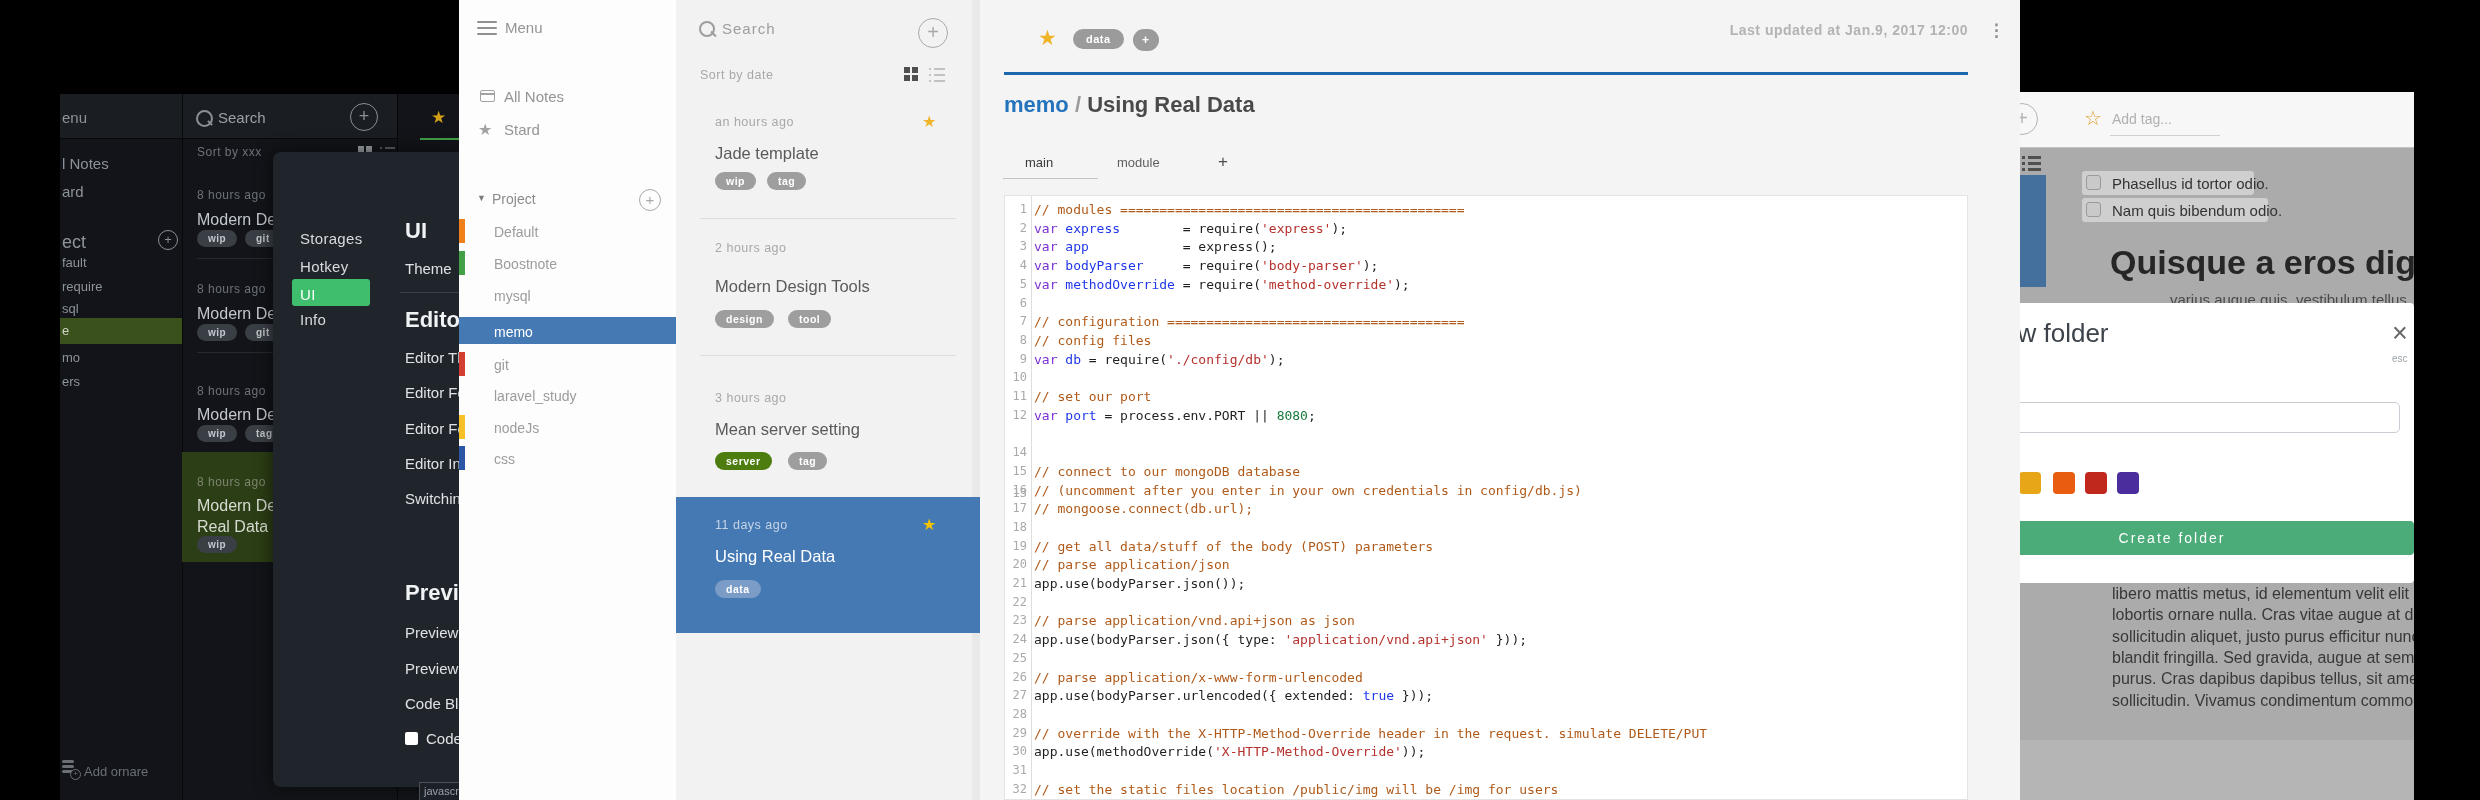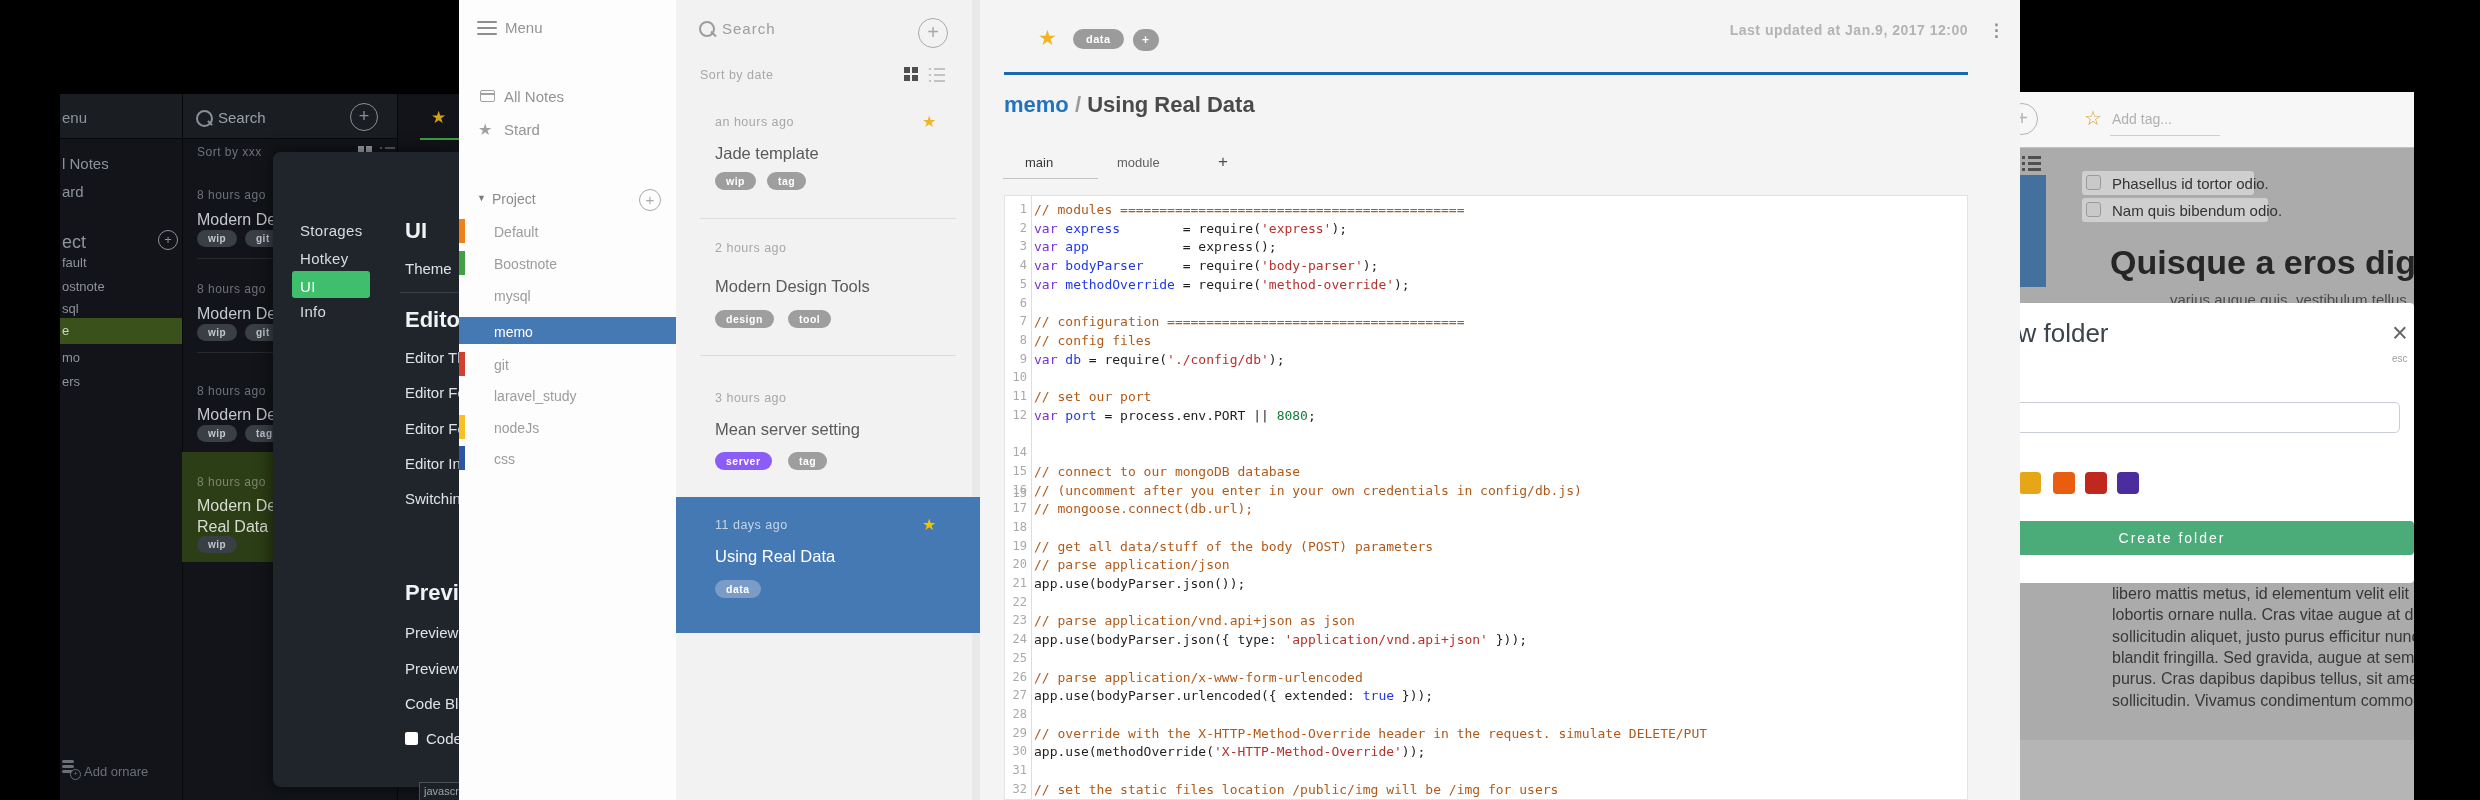--- a/index.html
+++ b/index.html
@@ -69,21 +69,21 @@
     <div class="abs dk-head"></div>
     <div class="abs" style="left:0;top:44px;width:337px;height:1px;background:#07080a;"></div>
     <div class="abs dk-vline" style="left:122px;"></div>
     <div class="abs dk-vline" style="left:337px;"></div>
     <div id="dark-sidebar" class="abs" style="left:0;top:0;width:122px;height:706px;">
         <div style="position: absolute; left: 2px; top: 15px; font-size: 15px; color: rgb(141, 147, 154); white-space: nowrap;">enu</div>
         <div style="position: absolute; left: 2px; top: 61px; font-size: 15px; color: rgb(141, 147, 154); white-space: nowrap;">l Notes</div>
         <div style="position: absolute; left: 2px; top: 89px; font-size: 15px; color: rgb(141, 147, 154); white-space: nowrap;">ard</div>
         <div style="position: absolute; left: 2px; top: 138px; font-size: 18px; color: rgb(141, 147, 154); white-space: nowrap;">ect</div>
         <div style="position: absolute; left: 2px; top: 161px; font-size: 13px; color: rgb(141, 147, 154); white-space: nowrap;">fault</div>
-        <div style="position: absolute; left: 2px; top: 185px; font-size: 13px; color: rgb(141, 147, 154); white-space: nowrap;">ostnote</div>
+        <div style="position: absolute; left: 2px; top: 185px; font-size: 13px; color: rgb(141, 147, 154); white-space: nowrap;">require</div>
         <div style="position: absolute; left: 2px; top: 207px; font-size: 13px; color: rgb(141, 147, 154); white-space: nowrap;">sql</div>
         <div style="position: absolute; left: 0px; top: 224px; width: 122px; height: 26px; background: rgb(58, 81, 28);"></div>
         <div style="position: absolute; left: 2px; top: 229px; font-size: 13px; color: rgb(207, 212, 201); white-space: nowrap;">e</div>
         <div style="position: absolute; left: 2px; top: 256px; font-size: 13px; color: rgb(141, 147, 154); white-space: nowrap;">mo</div>
         <div style="position: absolute; left: 2px; top: 280px; font-size: 13px; color: rgb(141, 147, 154); white-space: nowrap;">ers</div>
         <div style="position: absolute; left: 98px; top: 136px; width: 20px; height: 20px; border: 1.5px solid rgb(139, 144, 150); border-radius: 50%; box-sizing: border-box; color: rgb(139, 144, 150); font-size: 13px; text-align: center; line-height: 17px;">+</div>
         <div style="position: absolute; left: 2px; top: 662px; width: 120px; height: 30px;">
           <div style="position: absolute; left: 0px; top: 4px; width: 12px; height: 3px; background: rgb(106, 112, 118); border-radius: 2px;"></div>
           <div style="position: absolute; left: 0px; top: 9px; width: 12px; height: 3px; background: rgb(106, 112, 118); border-radius: 2px;"></div>
           <div style="position: absolute; left: 0px; top: 14px; width: 12px; height: 3px; background: rgb(106, 112, 118); border-radius: 2px;"></div>
@@ -133,21 +133,21 @@
         <div style="position: absolute; left: 15px; top: 359px; font-size: 16px; color: rgb(215, 220, 210); white-space: nowrap;">Modern Des</div>
         <div style="position: absolute; left: 15px; top: 380px; font-size: 16px; color: rgb(215, 220, 210); white-space: nowrap;">Real Data</div>
         <div style="position: absolute; left: 15px; top: 398px; background: rgb(58, 63, 70); color: rgb(194, 199, 205); font-size: 10px; font-weight: bold; border-radius: 9px; padding: 3px 11px; letter-spacing: 0.5px;">wip</div>
       </div>
 
     <div class="abs star" style="left:371px;top:13px;font-size:17px;color:#d4a017;">★</div>
     <div class="abs" style="left:360px;top:44px;width:39px;height:2px;background:#3e9e43;"></div>
   </div>
 
   <div class="abs settings">
-    <div id="settings-nav" class="abs" style="left:0;top:0;width:120px;height:564px;">
+    <div id="settings-nav" class="abs" style="left:0;top:8px;width:120px;height:564px;">
         <div style="position: absolute; left: 27px; top: 70px; font-size: 15px; color: rgb(215, 218, 222); white-space: nowrap; letter-spacing: 0.3px;">Storages</div>
         <div style="position: absolute; left: 27px; top: 98px; font-size: 15px; color: rgb(215, 218, 222); white-space: nowrap; letter-spacing: 0.3px;">Hotkey</div>
         <div style="position: absolute; left: 19px; top: 119px; width: 78px; height: 27px; background: rgb(63, 191, 110); border-radius: 3px;"></div>
         <div style="position: absolute; left: 27px; top: 126px; font-size: 15px; color: rgb(255, 255, 255); white-space: nowrap; letter-spacing: 0.3px;">UI</div>
         <div style="position: absolute; left: 27px; top: 151px; font-size: 15px; color: rgb(215, 218, 222); white-space: nowrap; letter-spacing: 0.3px;">Info</div>
       </div>
     <div id="settings-content" class="abs" style="left:127px;top:0;width:320px;height:635px;">
         <div style="position: absolute; left: 0px; top: 140px; width: 320px; height: 1px; background: rgb(58, 64, 72);"></div>
         <div style="position: absolute; left: 5px; top: 66px; font-size: 22px; font-weight: bold; color: rgb(240, 242, 244); white-space: nowrap;">UI</div>
         <div style="position: absolute; left: 5px; top: 108px; font-size: 15px; color: rgb(223, 226, 230); white-space: nowrap;">Theme</div>
@@ -239,21 +239,21 @@
         <div style="position: absolute; left: 39px; top: 172px; background: rgb(158, 158, 158); color: rgb(255, 255, 255); font-size: 10.5px; font-weight: bold; border-radius: 10px; padding: 3px 11px; letter-spacing: 0.5px;">wip</div>
         <div style="position: absolute; left: 91px; top: 172px; background: rgb(158, 158, 158); color: rgb(255, 255, 255); font-size: 10.5px; font-weight: bold; border-radius: 10px; padding: 3px 11px; letter-spacing: 0.5px;">tag</div>
         <div style="position: absolute; left: 24px; top: 218px; width: 256px; height: 1px; background: rgb(220, 220, 220);"></div>
         <div style="position: absolute; left: 39px; top: 241px; font-size: 12.5px; color: rgb(168, 168, 168); letter-spacing: 0.5px; white-space: nowrap;">2 hours ago</div>
         <div style="position: absolute; left: 39px; top: 277px; font-size: 16.5px; color: rgb(90, 90, 90); white-space: nowrap;">Modern Design Tools</div>
         <div style="position: absolute; left: 39px; top: 310px; background: rgb(158, 158, 158); color: rgb(255, 255, 255); font-size: 10.5px; font-weight: bold; border-radius: 10px; padding: 3px 11px; letter-spacing: 0.5px;">design</div>
         <div style="position: absolute; left: 112px; top: 310px; background: rgb(158, 158, 158); color: rgb(255, 255, 255); font-size: 10.5px; font-weight: bold; border-radius: 10px; padding: 3px 11px; letter-spacing: 0.5px;">tool</div>
         <div style="position: absolute; left: 24px; top: 355px; width: 256px; height: 1px; background: rgb(220, 220, 220);"></div>
         <div style="position: absolute; left: 39px; top: 391px; font-size: 12.5px; color: rgb(168, 168, 168); letter-spacing: 0.5px; white-space: nowrap;">3 hours ago</div>
         <div style="position: absolute; left: 39px; top: 420px; font-size: 16.5px; color: rgb(90, 90, 90); white-space: nowrap;">Mean server setting</div>
-        <div style="position: absolute; left: 39px; top: 452px; background: #8b5cf6; color: rgb(255, 255, 255); font-size: 10.5px; font-weight: bold; border-radius: 10px; padding: 3px 11px; letter-spacing: 0.5px;">server</div>
+        <div style="position: absolute; left: 39px; top: 452px; background: #4d7c0f; color: rgb(255, 255, 255); font-size: 10.5px; font-weight: bold; border-radius: 10px; padding: 3px 11px; letter-spacing: 0.5px;">server</div>
         <div style="position: absolute; left: 112px; top: 452px; background: rgb(158, 158, 158); color: rgb(255, 255, 255); font-size: 10.5px; font-weight: bold; border-radius: 10px; padding: 3px 11px; letter-spacing: 0.5px;">tag</div>
         <div style="position: absolute; left: 0px; top: 497px; width: 304px; height: 136px; background: rgb(69, 121, 180);"></div>
         <div style="position: absolute; left: 39px; top: 518px; font-size: 12.5px; color: rgb(198, 212, 230); letter-spacing: 0.5px; white-space: nowrap;">11 days ago</div>
         <div style="position: absolute; left: 246px; top: 515px; font-size: 16px; color: rgb(242, 194, 0);">★</div>
         <div style="position: absolute; left: 39px; top: 547px; font-size: 16.5px; color: rgb(255, 255, 255); white-space: nowrap;">Using Real Data</div>
         <div style="position: absolute; left: 39px; top: 580px; background: rgb(123, 156, 199); color: rgb(255, 255, 255); font-size: 10.5px; font-weight: bold; border-radius: 10px; padding: 3px 11px; letter-spacing: 0.5px;">data</div>
       </div>
   </div>
 
   <div class="abs detail">

